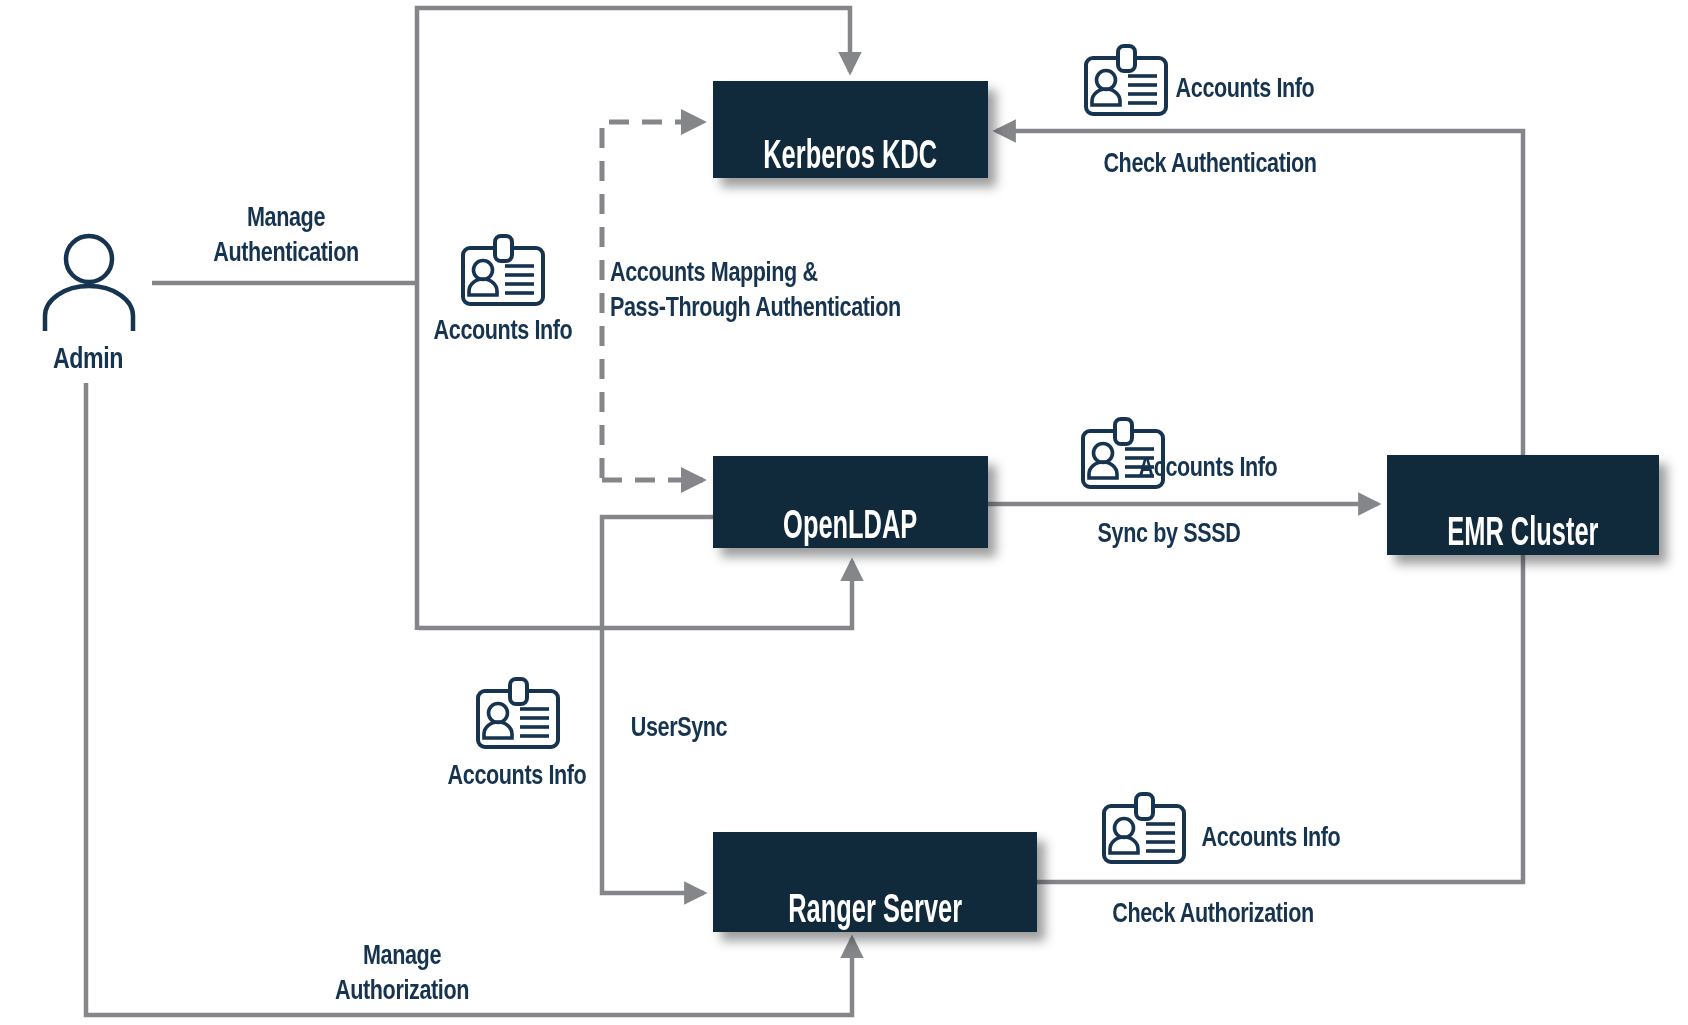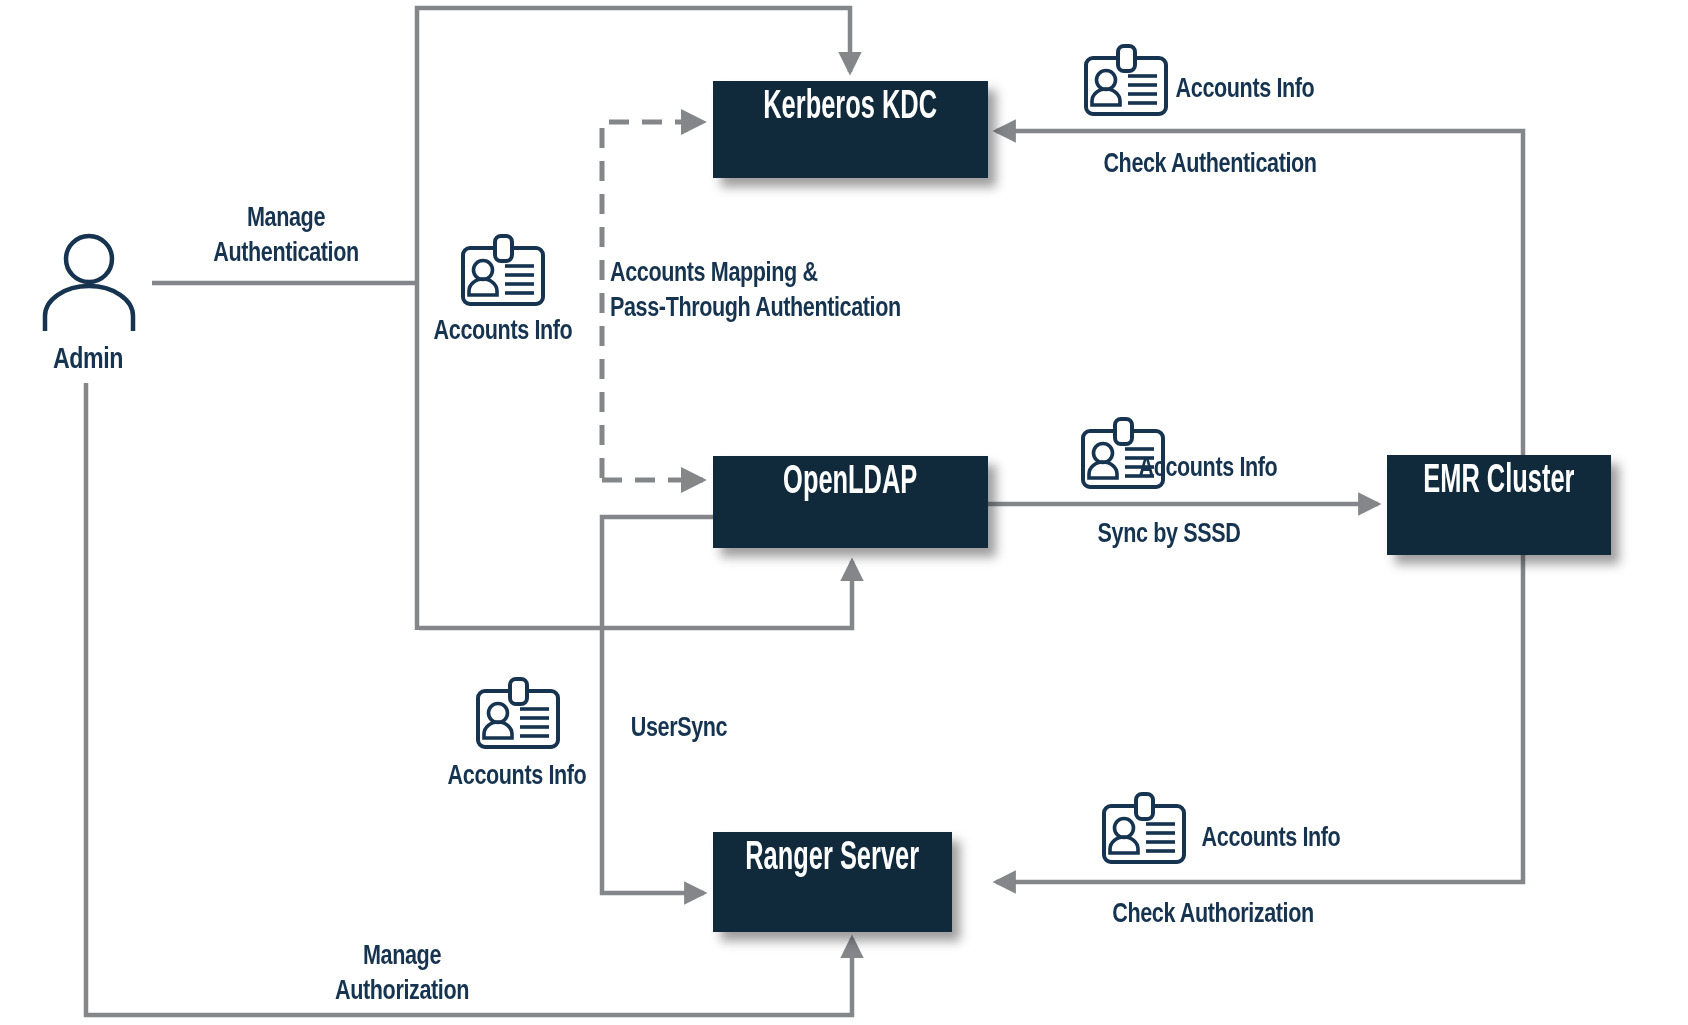--- a/index.html
+++ b/index.html
@@ -8,21 +8,21 @@
     width:1688px;height:1025px;
     background:#ffffff;
     overflow:hidden;
     font-family:"Liberation Sans", sans-serif;
   }
   #wires{position:absolute;left:0;top:0;z-index:1;}
   .node{
     position:absolute;
     background:#102a3c;
     box-shadow:8px 9px 10px rgba(40,40,40,0.45);
-    display:flex;align-items:flex-start;justify-content:center;
+    display:flex;align-items:flex-end;justify-content:center;
     z-index:2;
   }
   .node .node-label{
     color:#ffffff;
     font-weight:bold;
     font-size:41px;
     white-space:pre;
     transform:scaleX(0.62);
     letter-spacing:0px;
   }
@@ -104,25 +104,25 @@
   </svg>
 
   <div class="node" style="left:713px;top:81px;width:275px;height:97px;">
     <span class="node-label">Kerberos KDC</span>
   </div>
 
   <div class="node" style="left:713px;top:456px;width:275px;height:92px;">
     <span class="node-label">OpenLDAP</span>
   </div>
 
-  <div class="node" style="left:1387px;top:455px;width:224px;height:100px;">
+  <div class="node" style="left:1387px;top:455px;width:272px;height:100px;">
     <span class="node-label">EMR Cluster</span>
   </div>
 
-  <div class="node" style="left:713px;top:832px;width:239px;height:100px;">
+  <div class="node" style="left:713px;top:832px;width:324px;height:100px;">
     <span class="node-label">Ranger Server</span>
   </div>
 
   <div class="lbl" style="left:88px;top:358px;font-size:29px;">Admin</div>
 
   <div class="lbl" style="left:286px;top:235px;">Manage
 Authentication</div>
 
   <div class="lbl left" style="left:610px;top:290px;">Accounts Mapping &amp;
 Pass-Through Authentication</div>

